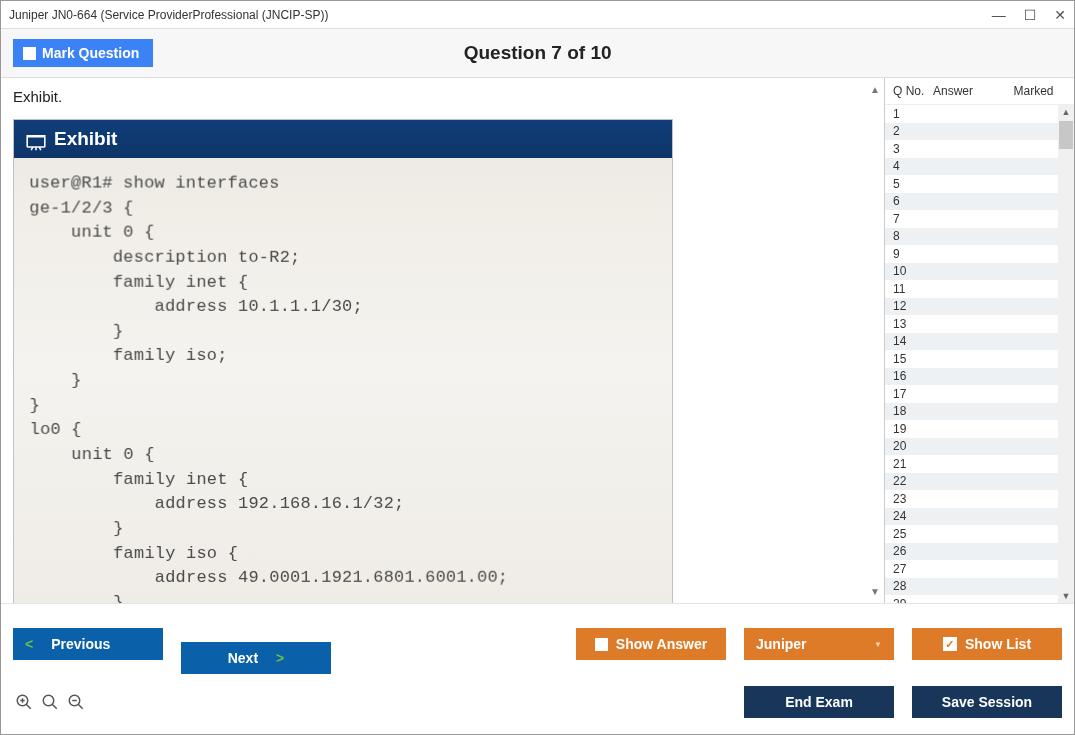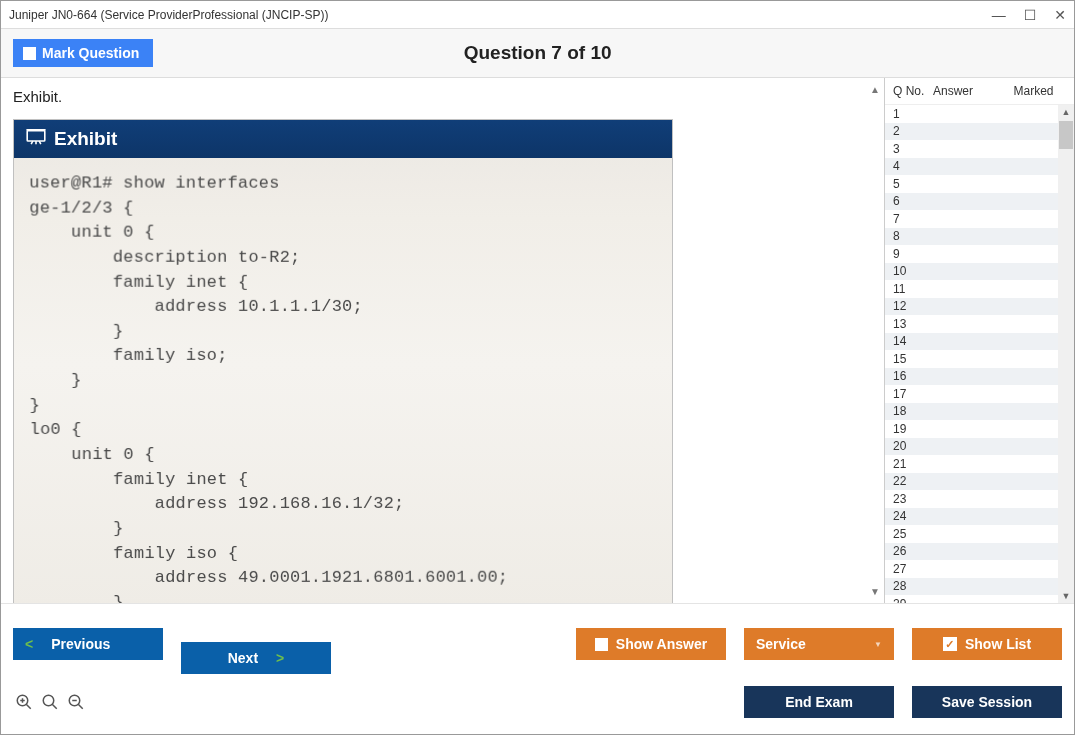--- a/index.html
+++ b/index.html
@@ -89,21 +89,21 @@
   position: relative;
   overflow: hidden;
 }
 .exhibit-bar {
   background: linear-gradient(180deg, #103e78, #0d3568);
   color: #fff;
   padding: 8px 12px;
   font-size: 19px;
   font-weight: bold;
   display: flex;
-  align-items: flex-start;
+  align-items: flex-end;
   gap: 8px;
 }
 .exhibit-bar .ic {
   width: 20px; height: 16px; display:inline-block;
 }
 .exhibit-code {
   font-family: "Courier New", monospace;
   font-size: 17px;
   color: #4a4a4a;
   padding: 14px 0 0 16px;
@@ -402,21 +402,21 @@
       <button class="btn blue next">
         <span>Next</span>
         <span class="chev">&gt;</span>
       </button>
       <div class="spacer"></div>
       <button class="btn orange showans">
         <span class="box"></span>
         <span>Show Answer</span>
       </button>
       <button class="btn orange review">
-        <span>Service</span>
+        <span>Juniper</span>
         <span class="dd">▼</span>
       </button>
       <button class="btn orange showlist">
         <span class="boxcheck">✓</span>
         <span>Show List</span>
       </button>
     </div>
     <div class="btn-row">
       <div class="zoom-row">
         <span class="zic">

